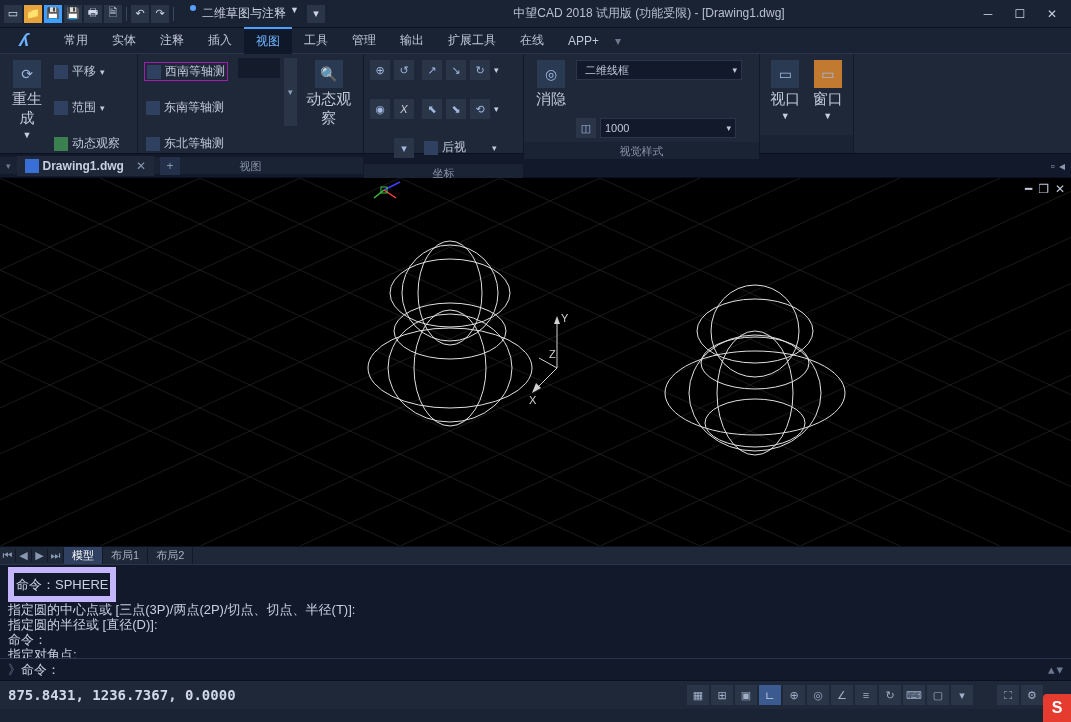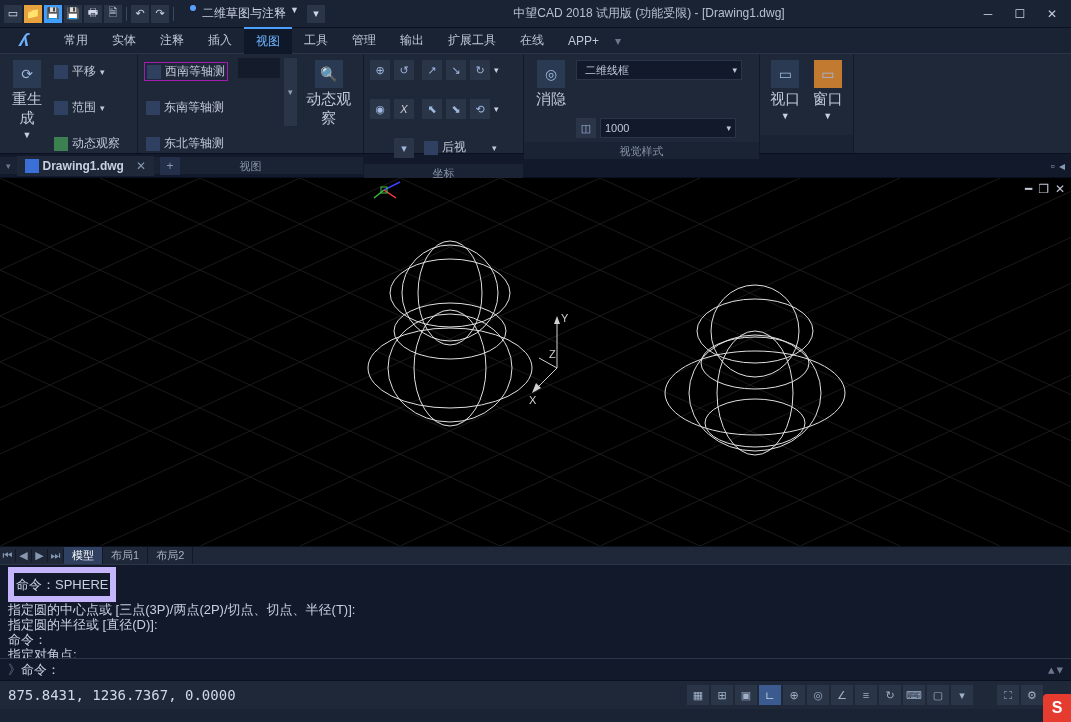--- a/index.html
+++ b/index.html
@@ -49,21 +49,21 @@
 .layout-nav { display:flex; }
 .layout-nav span{ width:16px; text-align:center; color:#8898b0; border-right:1px solid #12192a;}
 .layout-tab { padding:1px 8px; border-right:1px solid #12192a; color:#a8b0c0;}
 .layout-tab.active{ background:#304060; color:#fff;}
 .cmd-log { height: 94px; background: #12192a; color:#c8d0e0; font-family: "SimSun", monospace; font-size:13px; padding:2px 8px; overflow:hidden; border-top:1px solid #2a3548;}
 .cmd-log div{ line-height:15px; white-space:nowrap;}
 .cmd-highlight { border:6px solid #c4b5fd; display:inline-block; padding:4px 2px;}
 .cmd-input { height: 22px; background:#12192a; border-top:1px solid #2a3548; display:flex; align-items:center; padding:0 8px; font-family:"SimSun",monospace; font-size:13px;}
 .cmd-caret{ font-family:monospace; color:#6a7890;}
 .status-bar { height: 29px; background:#1e2838; display:flex; align-items:center; padding:0 8px; font-size:13px; border-top:1px solid #0a1020;}
-.coords { font-family: monospace; color:#d0d8e8; font-size:14px; font-weight:normal;}
+.coords { font-family: monospace; color:#d0d8e8; font-size:14px; font-weight:bold;}
 .status-toggles { margin-left:auto; display:flex; gap:2px; margin-right:20px;}
 .st-btn { width:22px; height:20px; background:#2a3548; display:flex; align-items:center; justify-content:center; font-size:11px; color:#a0b0c8;}
 .st-btn.on{ background:#3a5a90; color:#fff;}
 .ime-badge { position:absolute; bottom:0; right:0; width:28px; height:28px; background:#e63c2f; color:#fff; display:flex; align-items:center; justify-content:center; font-size:16px; font-weight:bold; border-top-left-radius:4px;}
 .blue-dot { width:6px; height:6px; display:inline-block; background:#5a9fff; border-radius:50%; margin-right:2px; vertical-align:middle;}
 .icon-row { display:flex; gap:4px; margin-bottom:2px;}
 .icon-sq{ width:20px; height:20px; background:#2a3548; display:flex; align-items:center; justify-content:center; font-size:11px; color:#a0b8e0;}
 </style>
 </head>
 <body>

